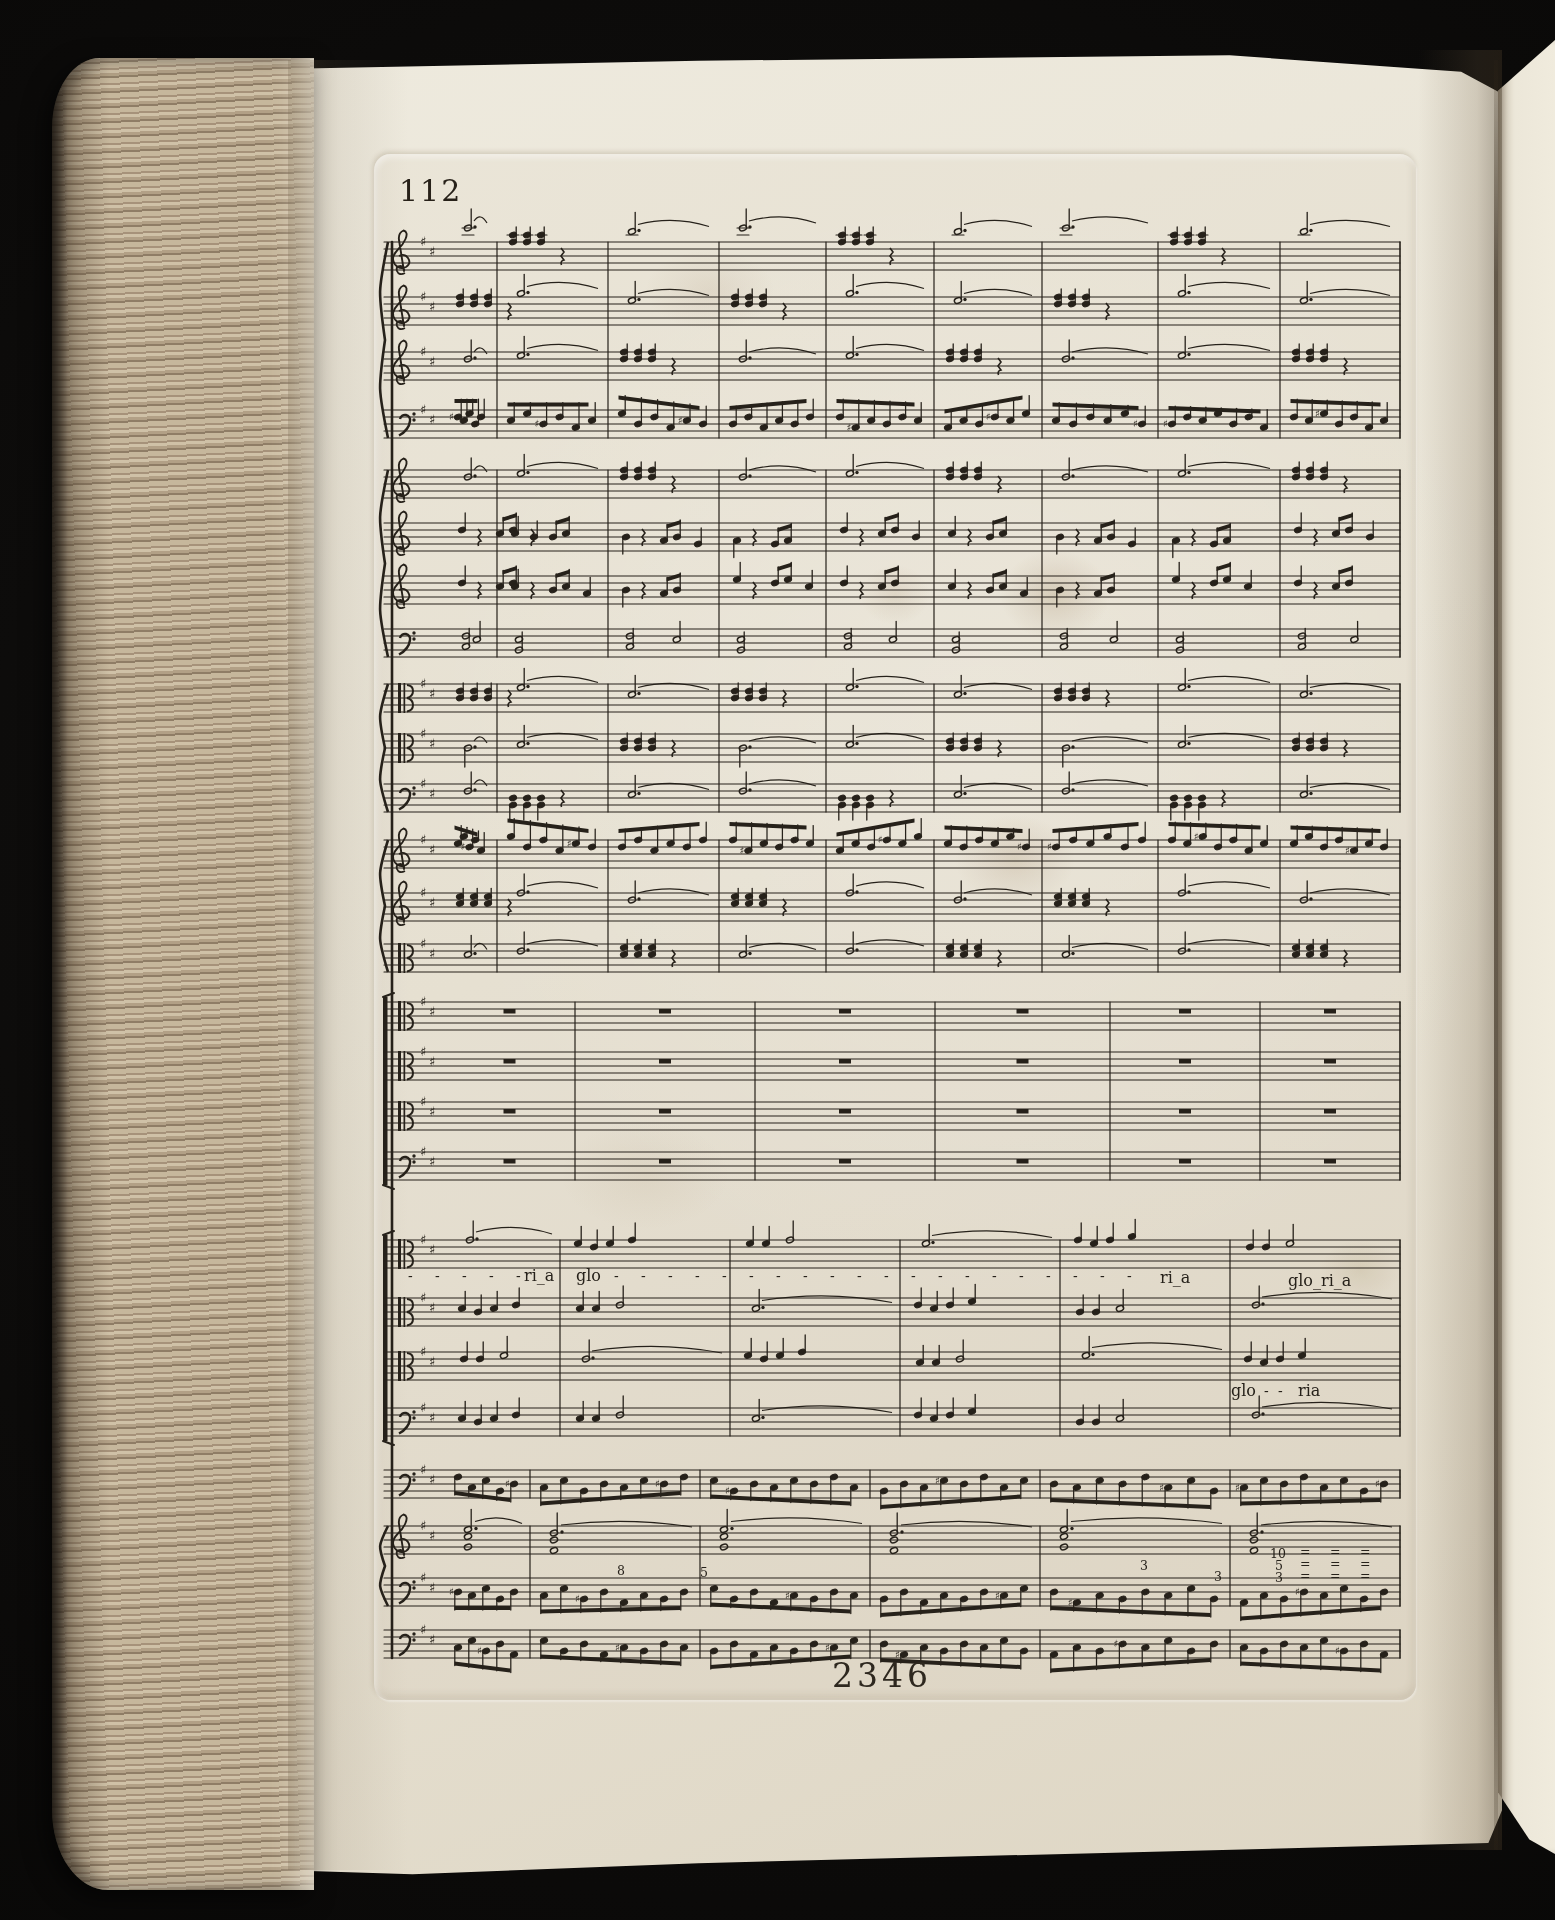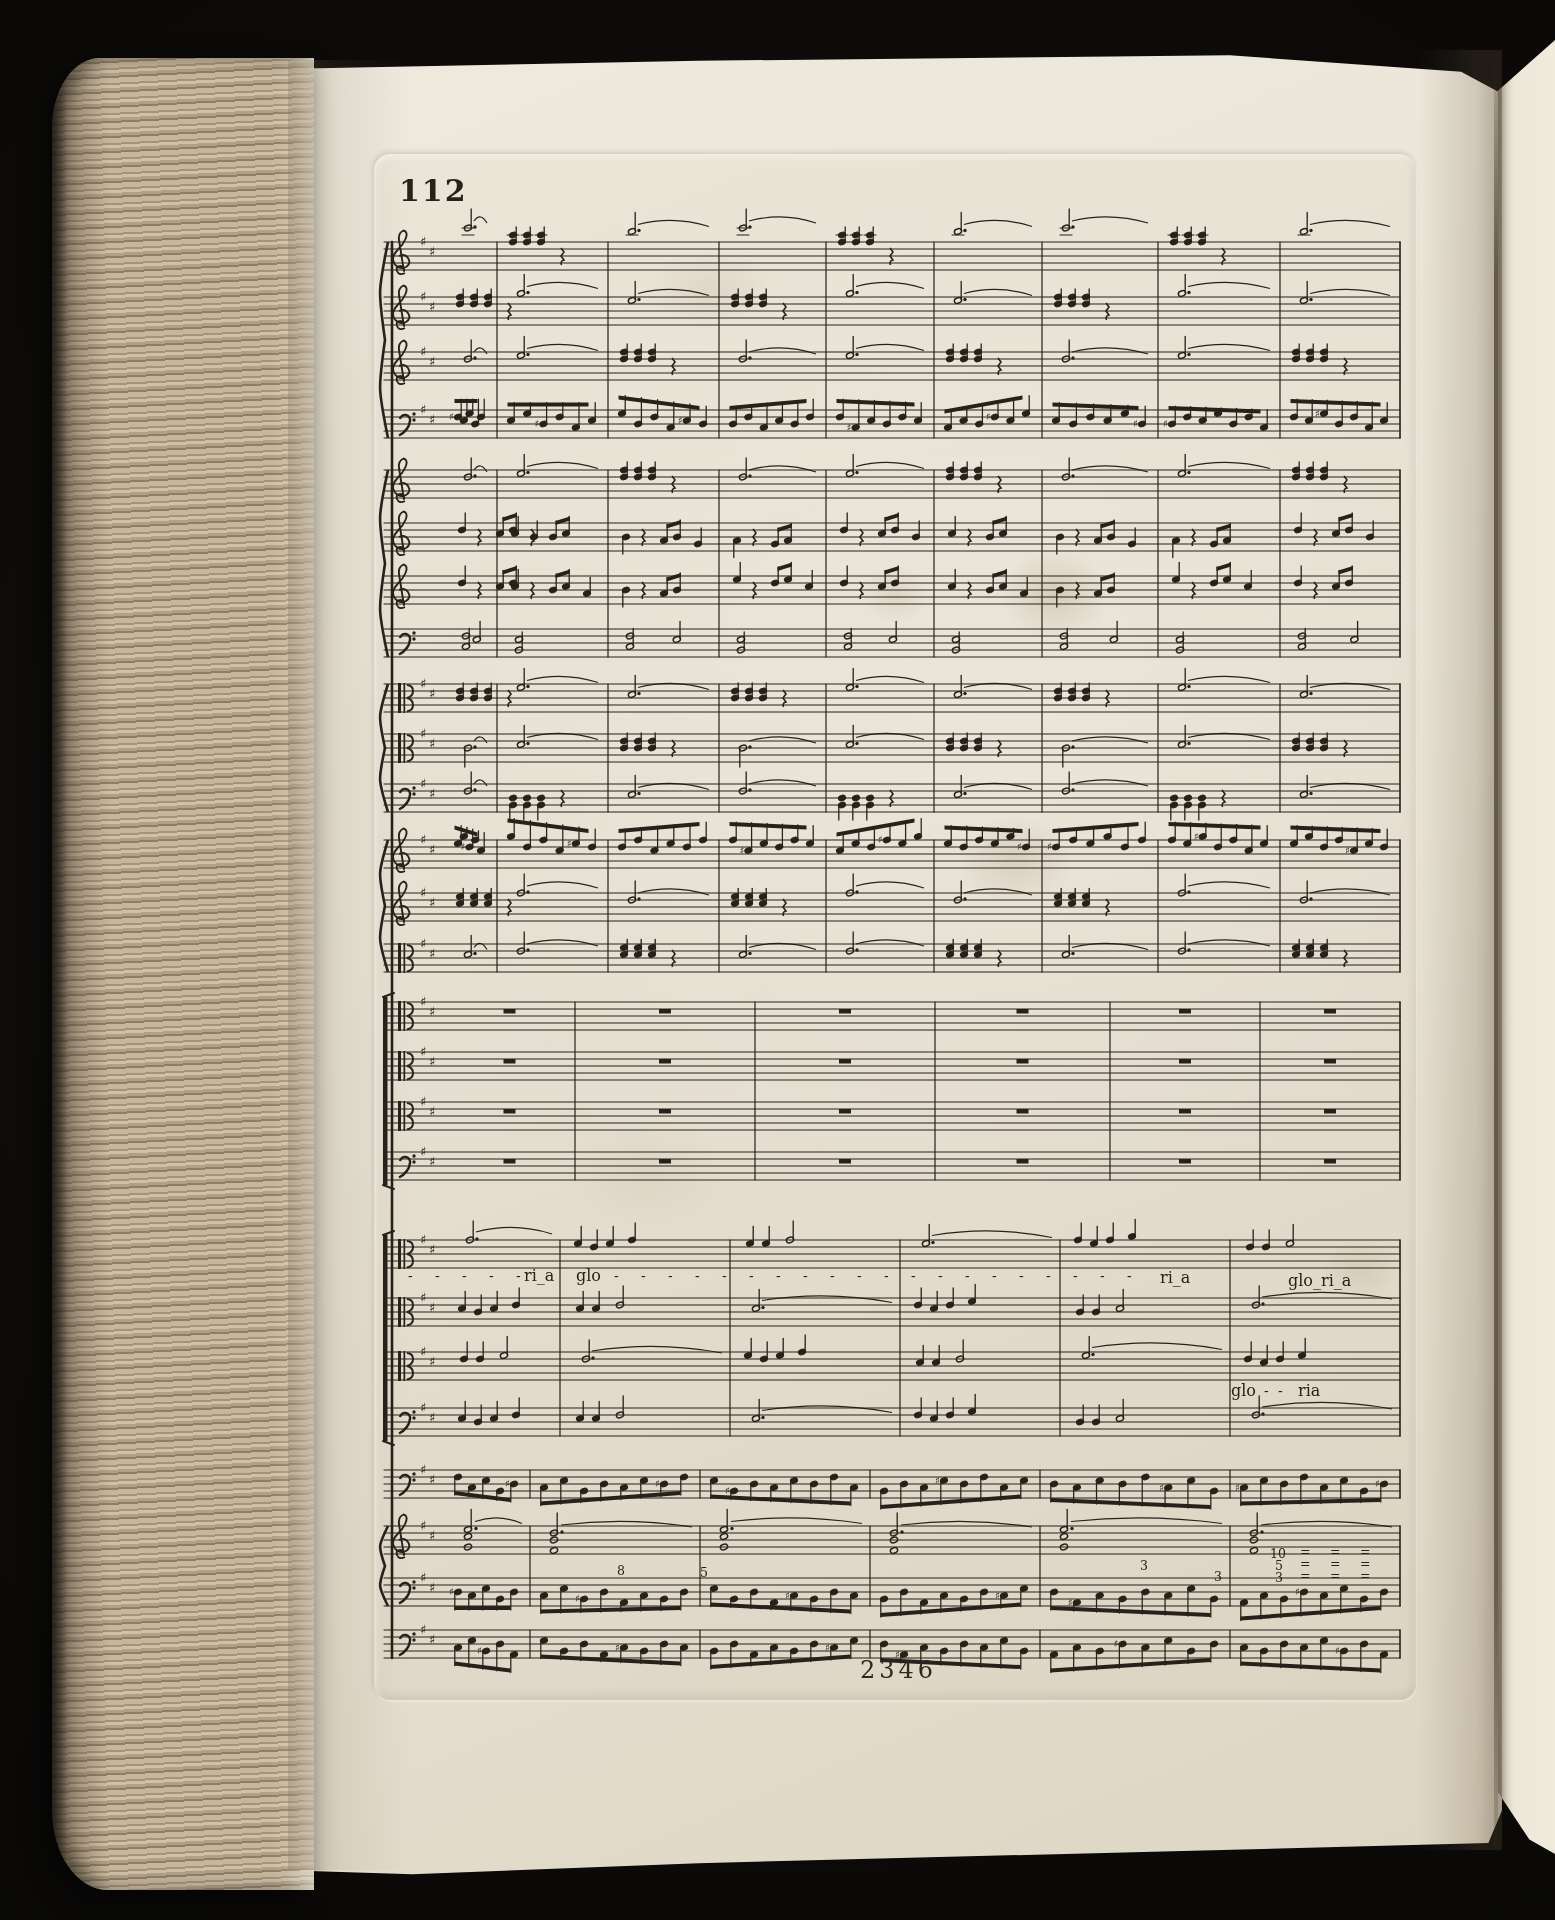--- a/index.html
+++ b/index.html
@@ -54,24 +54,24 @@
                 1px 2px 2px rgba(255,255,255,.4),
                 -1px -2px 5px rgba(115,95,65,.22);}
   
   .stain{position:absolute;border-radius:50%;pointer-events:none;}
   .s1{left:645px;top:250px;width:130px;height:80px;background:radial-gradient(closest-side, rgba(138,107,60,.10), rgba(138,107,60,0));}
   .s2{left:1000px;top:550px;width:110px;height:90px;background:radial-gradient(closest-side, rgba(138,107,60,.20), rgba(138,107,60,0));}
   .s3{left:860px;top:565px;width:70px;height:60px;background:radial-gradient(closest-side, rgba(138,107,60,.12), rgba(138,107,60,0));}
   .s4{left:955px;top:815px;width:120px;height:90px;background:radial-gradient(closest-side, rgba(138,107,60,.16), rgba(138,107,60,0));}
   .s5{left:560px;top:1120px;width:170px;height:110px;background:radial-gradient(closest-side, rgba(138,107,60,.07), rgba(138,107,60,0));}
   .s6{left:1320px;top:1240px;width:80px;height:60px;background:radial-gradient(closest-side, rgba(138,107,60,.12), rgba(138,107,60,0));}
-  .page-number{position:absolute;left:399px;top:173px;font-size:30px;font-weight:700;
+  .page-number{position:absolute;left:399px;top:173px;font-size:30px;font-weight:400;
     color:#272119;letter-spacing:2px;}
-  .plate-number{position:absolute;left:832px;top:1656px;font-size:24px;
-    color:#2e281f;letter-spacing:4px;margin-left:28px;}
+  .plate-number{position:absolute;left:832px;top:1656px;font-size:33px;
+    color:#2e281f;letter-spacing:4px;}
   #score-svg{position:absolute;left:374px;top:154px;}
 </style>
 </head>
 <body>
 
 <div class="backdrop"></div>
 
 <div class="book">
   <div class="page-main"></div>
   <div class="page-stack"></div>

